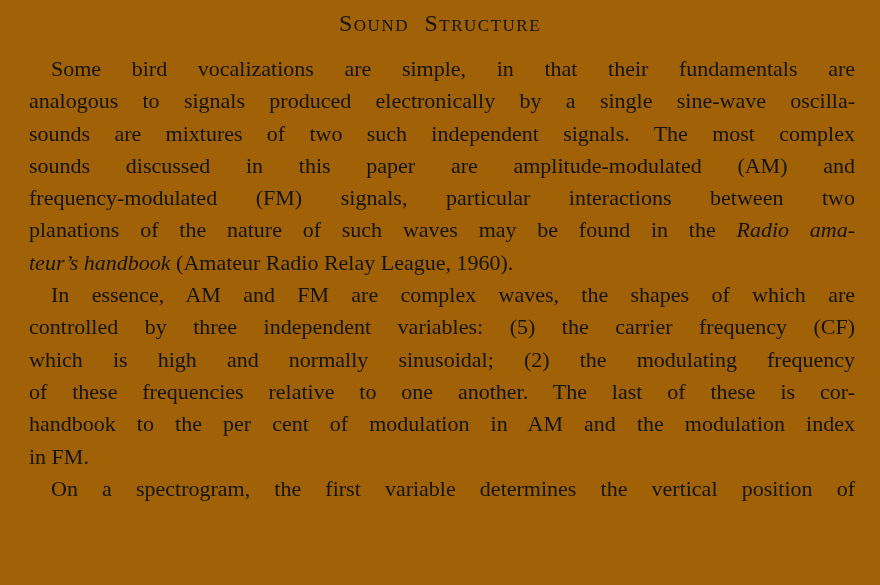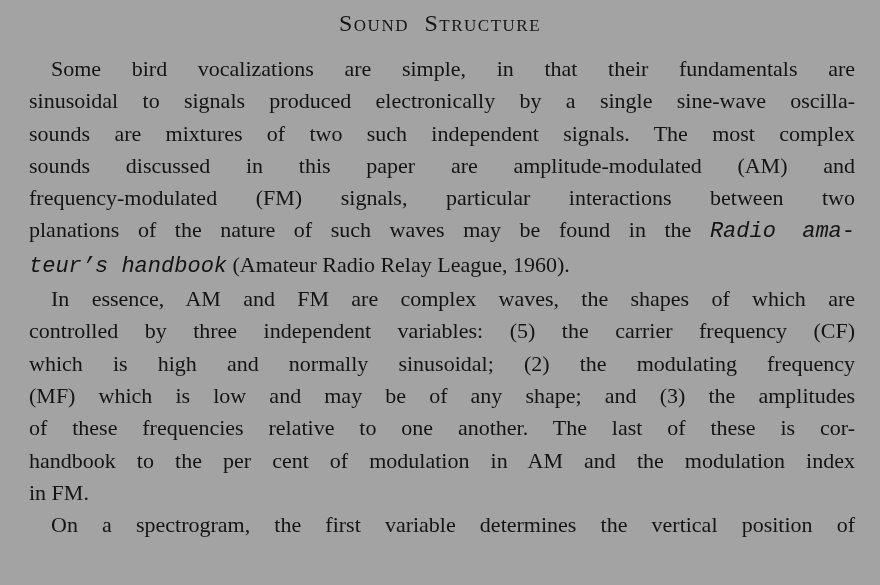--- a/index.html
+++ b/index.html
@@ -4,21 +4,21 @@
 <style>
   html, body {
     margin: 0;
     padding: 0;
     background: #ffffff;
   }
   .page {
     position: relative;
     width: 880px;
     height: 585px;
-    background: #a3a3a3;
+    background: #a16207;
     overflow: hidden;
     font-family: "Liberation Serif", "DejaVu Serif", serif;
     color: #141414;
   }
   .title {
     position: absolute;
     top: 10px;
     left: 0;
     width: 100%;
     margin: 0;
@@ -43,38 +43,36 @@
   }
   .line.last {
     text-align: center;
     text-align-last: left;
   }
   .line.indent {
     padding-left: 22px;
   }
   .seg.italic {
     font-style: italic;
-    font-family: Liberation Mono, monospace;
   }
 </style>
 </head>
 <body>
 
 <div class="page">
   <h1 class="title">Sound Structure</h1>
   <div class="bodytext" id="bodytext">
       <div class="line indent"><span class="seg">Some bird vocalizations are simple, in that their fundamentals are</span></div>
-      <div class="line"><span class="seg">sinusoidal to signals produced electronically by a single sine-wave oscilla-</span></div>
+      <div class="line"><span class="seg">analogous to signals produced electronically by a single sine-wave oscilla-</span></div>
       <div class="line"><span class="seg">sounds are mixtures of two such independent signals. The most complex</span></div>
       <div class="line"><span class="seg">sounds discussed in this paper are amplitude-modulated (AM) and</span></div>
       <div class="line"><span class="seg">frequency-modulated (FM) signals, particular interactions between two</span></div>
       <div class="line"><span class="seg">planations of the nature of such waves may be found in the </span><span class="seg italic">Radio ama-</span></div>
       <div class="line last"><span class="seg italic">teur’s handbook</span><span class="seg"> (Amateur Radio Relay League, 1960).</span></div>
       <div class="line indent"><span class="seg">In essence, AM and FM are complex waves, the shapes of which are</span></div>
       <div class="line"><span class="seg">controlled by three independent variables: (5) the carrier frequency (CF)</span></div>
       <div class="line"><span class="seg">which is high and normally sinusoidal; (2) the modulating frequency</span></div>
-      <div class="line"><span class="seg">(MF) which is low and may be of any shape; and (3) the amplitudes</span></div>
       <div class="line"><span class="seg">of these frequencies relative to one another. The last of these is cor-</span></div>
       <div class="line"><span class="seg">handbook to the per cent of modulation in AM and the modulation index</span></div>
       <div class="line last"><span class="seg">in FM.</span></div>
       <div class="line indent"><span class="seg">On a spectrogram, the first variable determines the vertical position of</span></div>
     </div>
 </div>
 
 </body></html>

